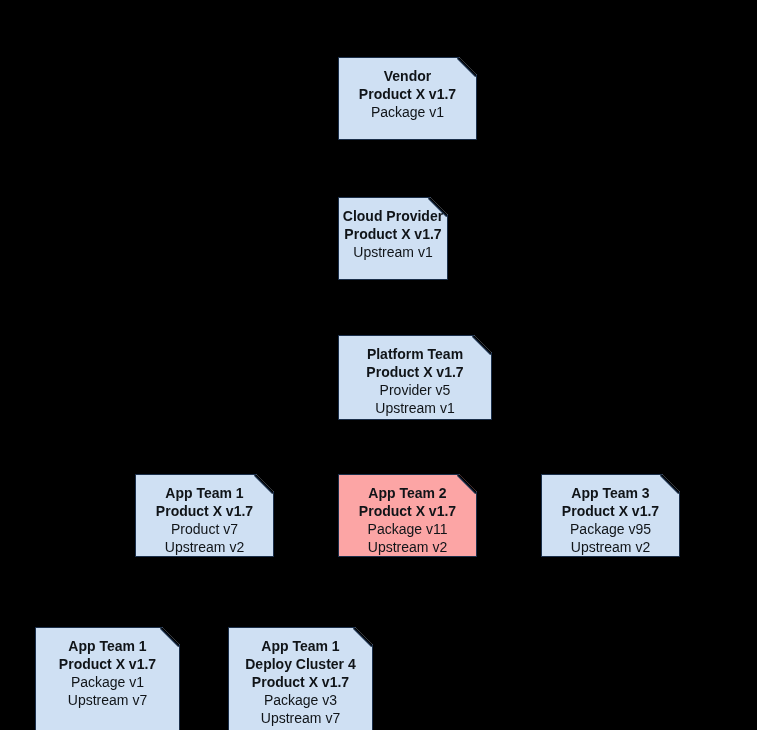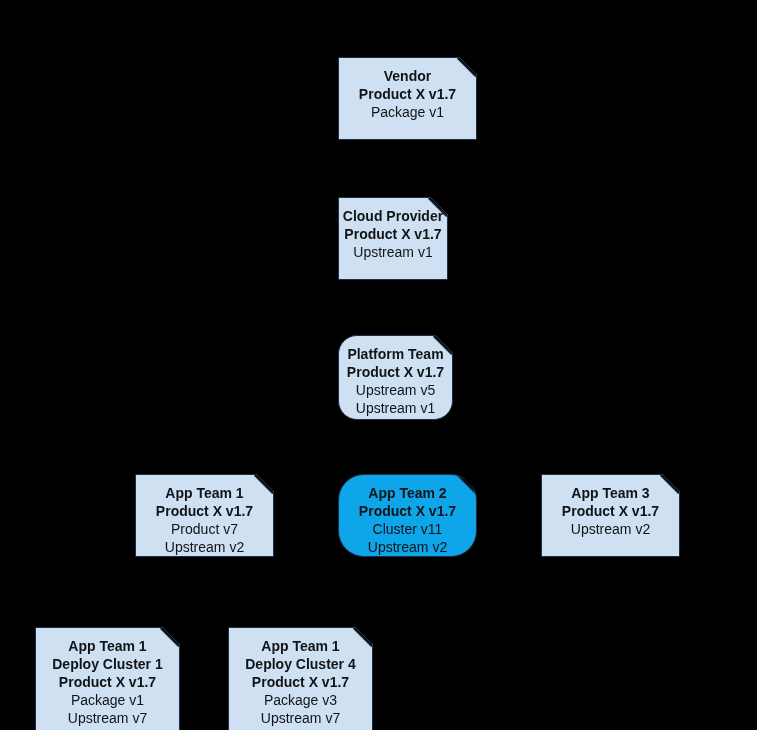--- a/index.html
+++ b/index.html
@@ -107,25 +107,25 @@
         <span class="line bold">Product X v1.7</span>
         <span class="line plain">Upstream v1</span>
       </div>
       <div class="fold"></div>
       <div class="fold-edge">
         <svg width="26" height="26" viewBox="0 0 26 26">
           <path d="M7.5 0.5 L25.5 18.5" stroke="#1b2f4a" stroke-width="1.2" fill="none"></path>
         </svg>
       </div>
     </div>
-    <div class="node" style="left: 338px; top: 298px; width: 115px; height: 85px; background: rgb(207, 224, 243); border-color: rgb(27, 47, 74); color: rgb(16, 20, 24); border-radius: 19px;">
+    <div class="node" style="left: 338px; top: 298px; width: 154px; height: 85px; background: rgb(207, 224, 243); border-color: rgb(27, 47, 74); color: rgb(16, 20, 24);">
       <div class="lines">
         <span class="line bold">Platform Team</span>
         <span class="line bold">Product X v1.7</span>
-        <span class="line plain">Upstream v5</span>
+        <span class="line plain">Provider v5</span>
         <span class="line plain">Upstream v1</span>
       </div>
       <div class="fold"></div>
       <div class="fold-edge">
         <svg width="26" height="26" viewBox="0 0 26 26">
           <path d="M7.5 0.5 L25.5 18.5" stroke="#1b2f4a" stroke-width="1.2" fill="none"></path>
         </svg>
       </div>
     </div>
     <div class="node" style="left: 135px; top: 437px; width: 139px; height: 83px; background: rgb(207, 224, 243); border-color: rgb(27, 47, 74); color: rgb(16, 20, 24);">
@@ -135,51 +135,51 @@
         <span class="line plain">Product v7</span>
         <span class="line plain">Upstream v2</span>
       </div>
       <div class="fold"></div>
       <div class="fold-edge">
         <svg width="26" height="26" viewBox="0 0 26 26">
           <path d="M7.5 0.5 L25.5 18.5" stroke="#1b2f4a" stroke-width="1.2" fill="none"></path>
         </svg>
       </div>
     </div>
-    <div class="node" style="left: 338px; top: 437px; width: 139px; height: 83px; background: #0ea5e9; border-color: rgb(27, 47, 74); color: rgb(16, 20, 24); border-radius: 26px;">
+    <div class="node" style="left: 338px; top: 437px; width: 139px; height: 83px; background: #fca5a5; border-color: rgb(27, 47, 74); color: rgb(16, 20, 24);">
       <div class="lines">
         <span class="line bold">App Team 2</span>
         <span class="line bold">Product X v1.7</span>
-        <span class="line plain">Cluster v11</span>
+        <span class="line plain">Package v11</span>
         <span class="line plain">Upstream v2</span>
       </div>
       <div class="fold"></div>
       <div class="fold-edge">
         <svg width="26" height="26" viewBox="0 0 26 26">
           <path d="M7.5 0.5 L25.5 18.5" stroke="#1b2f4a" stroke-width="1.2" fill="none"></path>
         </svg>
       </div>
     </div>
     <div class="node" style="left: 541px; top: 437px; width: 139px; height: 83px; background: rgb(207, 224, 243); border-color: rgb(27, 47, 74); color: rgb(16, 20, 24);">
       <div class="lines">
         <span class="line bold">App Team 3</span>
         <span class="line bold">Product X v1.7</span>
+        <span class="line plain">Package v95</span>
         <span class="line plain">Upstream v2</span>
       </div>
       <div class="fold"></div>
       <div class="fold-edge">
         <svg width="26" height="26" viewBox="0 0 26 26">
           <path d="M7.5 0.5 L25.5 18.5" stroke="#1b2f4a" stroke-width="1.2" fill="none"></path>
         </svg>
       </div>
     </div>
     <div class="node" style="left: 35px; top: 590px; width: 145px; height: 104px; background: rgb(207, 224, 243); border-color: rgb(27, 47, 74); color: rgb(16, 20, 24);">
       <div class="lines">
         <span class="line bold">App Team 1</span>
-        <span class="line bold">Deploy Cluster 1</span>
         <span class="line bold">Product X v1.7</span>
         <span class="line plain">Package v1</span>
         <span class="line plain">Upstream v7</span>
       </div>
       <div class="fold"></div>
       <div class="fold-edge">
         <svg width="26" height="26" viewBox="0 0 26 26">
           <path d="M7.5 0.5 L25.5 18.5" stroke="#1b2f4a" stroke-width="1.2" fill="none"></path>
         </svg>
       </div>

